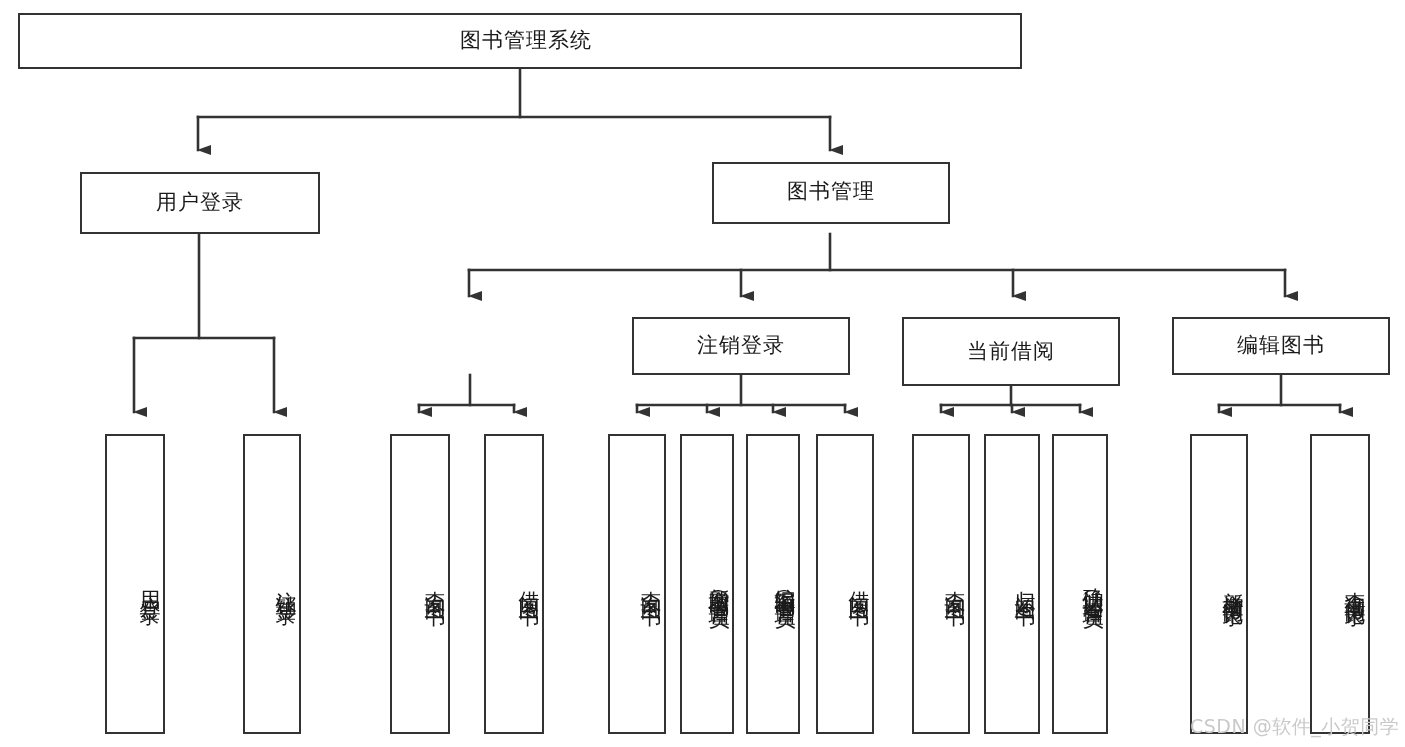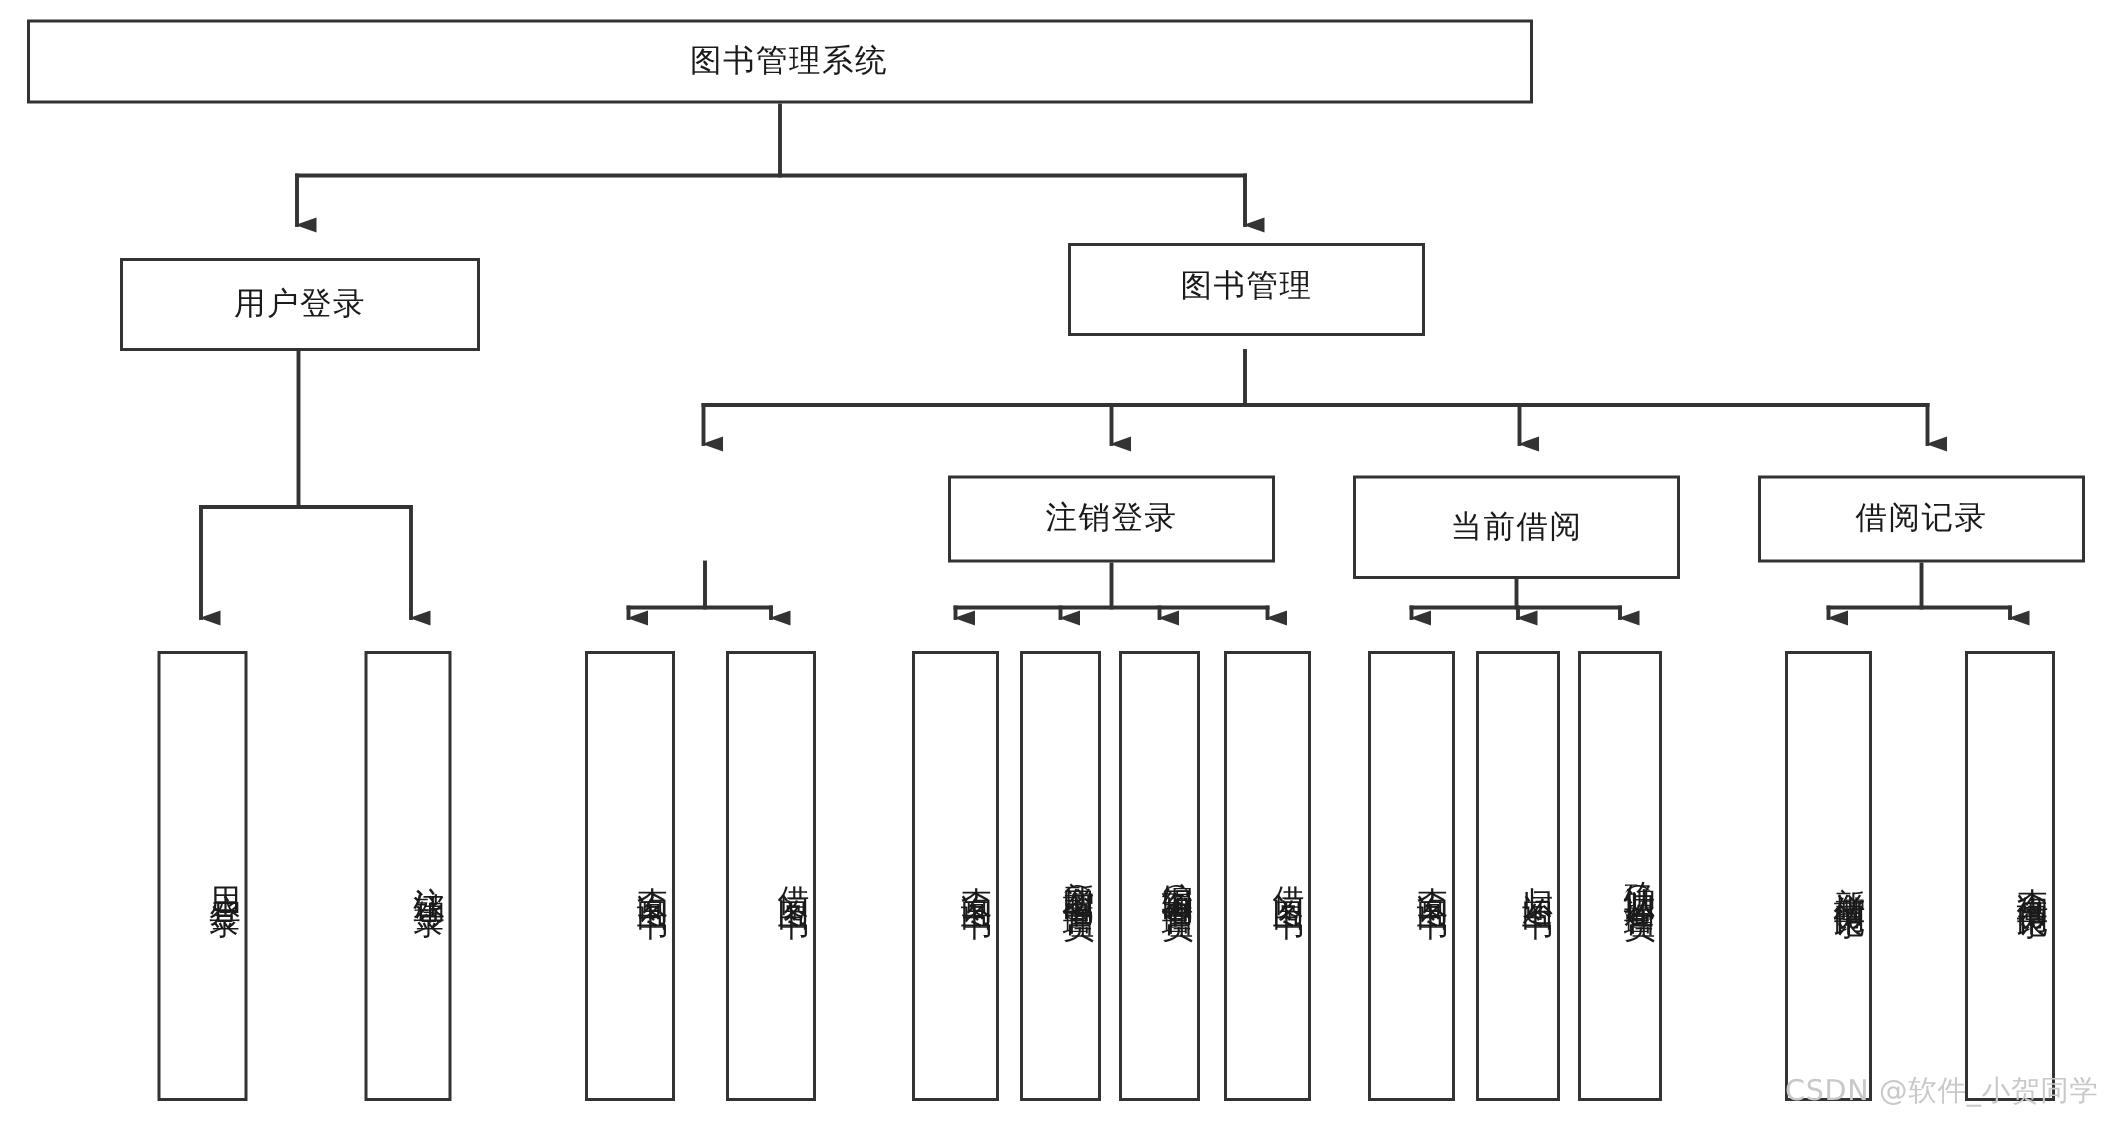--- a/index.html
+++ b/index.html
@@ -137,21 +137,21 @@
 
   <div class="node horiz" style="left:632px; top:317px; width:218px; height:58px;">
     <span>注销登录</span>
   </div>
 
   <div class="node horiz" style="left:902px; top:317px; width:218px; height:69px;">
     <span>当前借阅</span>
   </div>
 
   <div class="node horiz" style="left:1172px; top:317px; width:218px; height:58px;">
-    <span>借阅记录</span>
+    <span>编辑图书</span>
   </div>
 
   <div class="node vert" style="left:105px; top:434px; width:60px; height:300px;">
     <span>用户登录</span>
   </div>
 
   <div class="node vert" style="left:243px; top:434px; width:58px; height:300px;">
     <span>注销登录</span>
   </div>
 

